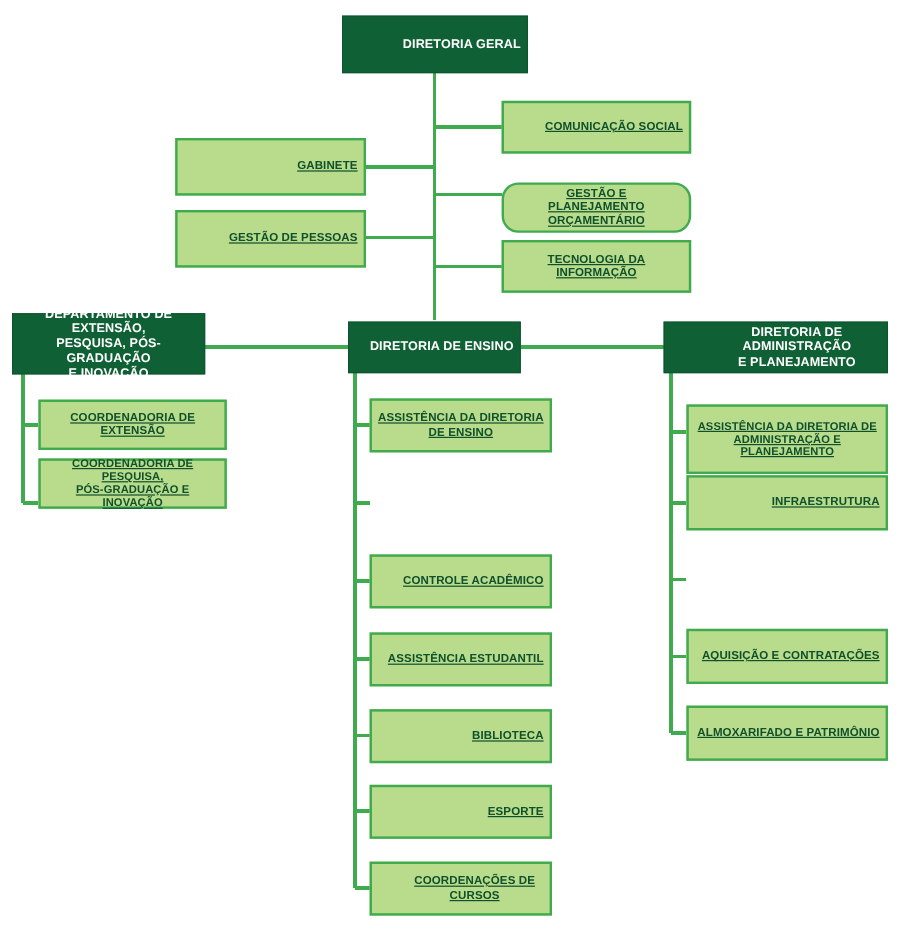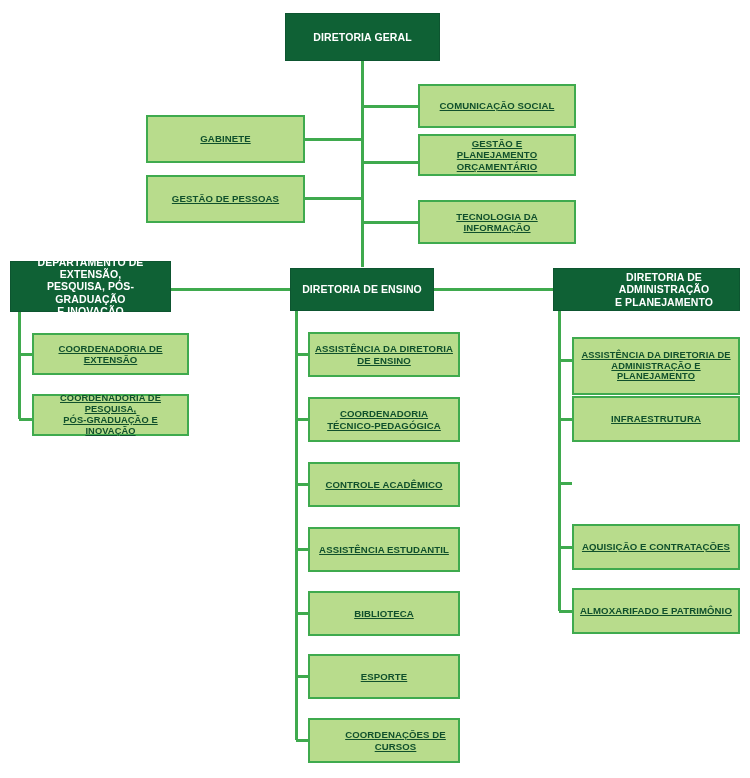--- a/index.html
+++ b/index.html
@@ -18,21 +18,21 @@
   #connectors {
     position: absolute;
     left: 0; top: 0;
     width: 750px; height: 778px;
     pointer-events: none;
   }
   .node {
     position: absolute;
     display: flex;
     align-items: center;
-    justify-content: center;
+    justify-content: flex-end;
     text-align: center;
     line-height: 1.16;
     letter-spacing: 0.1px;
     z-index: 2;
   }
   .node .lbl {
     display: block;
     padding: 0 5px;
     white-space: pre-line;
   }
@@ -95,21 +95,21 @@
     </g>
   </svg>
 
   <div class="node dark" style="left:285px; top:13px; width:155px; height:48px;">
     <span class="lbl">DIRETORIA GERAL</span>
   </div>
 
   <div class="node light" style="left:418px; top:84px; width:158px; height:44px;">
     <span class="lbl">COMUNICAÇÃO SOCIAL</span>
   </div>
-  <div class="node light" style="left:418px; top:134px; width:158px; height:42px;">
+  <div class="node light" style="left:418px; top:152px; width:158px; height:42px;border-radius:14px;">
     <span class="lbl">GESTÃO E
 PLANEJAMENTO ORÇAMENTÁRIO</span>
   </div>
   <div class="node light" style="left:418px; top:200px; width:158px; height:44px;">
     <span class="lbl">TECNOLOGIA DA INFORMAÇÃO</span>
   </div>
 
   <div class="node light" style="left:146px; top:115px; width:159px; height:48px;">
     <span class="lbl">GABINETE</span>
   </div>
@@ -118,35 +118,31 @@
   </div>
 
   <div class="node dark" style="left:10px; top:261px; width:161px; height:51px;">
     <span class="lbl">DEPARTAMENTO DE EXTENSÃO,
 PESQUISA, PÓS-GRADUAÇÃO
 E INOVAÇÃO</span>
   </div>
   <div class="node light" style="left:32px; top:333px; width:157px; height:42px;">
     <span class="lbl">COORDENADORIA DE EXTENSÃO</span>
   </div>
-  <div class="node light wide-txt" style="left:32px; top:394px; width:157px; height:42px;">
+  <div class="node light wide-txt" style="left:32px; top:382px; width:157px; height:42px;">
     <span class="lbl">COORDENADORIA DE PESQUISA,
 PÓS-GRADUAÇÃO E INOVAÇÃO</span>
   </div>
 
   <div class="node dark" style="left:290px; top:268px; width:144px; height:43px;">
     <span class="lbl">DIRETORIA DE ENSINO</span>
   </div>
   <div class="node light" style="left:308px; top:332px; width:152px; height:45px;">
     <span class="lbl">ASSISTÊNCIA DA DIRETORIA
 DE ENSINO</span>
-  </div>
-  <div class="node light" style="left:308px; top:397px; width:152px; height:45px;">
-    <span class="lbl">COORDENADORIA
-TÉCNICO-PEDAGÓGICA</span>
   </div>
   <div class="node light" style="left:308px; top:527px; width:152px; height:45px;">
     <span class="lbl">ASSISTÊNCIA ESTUDANTIL</span>
   </div>
   <div class="node light" style="left:308px; top:462px; width:152px; height:45px;">
     <span class="lbl">CONTROLE ACADÊMICO</span>
   </div>
   <div class="node light" style="left:308px; top:591px; width:152px; height:45px;">
     <span class="lbl">BIBLIOTECA</span>
   </div>

